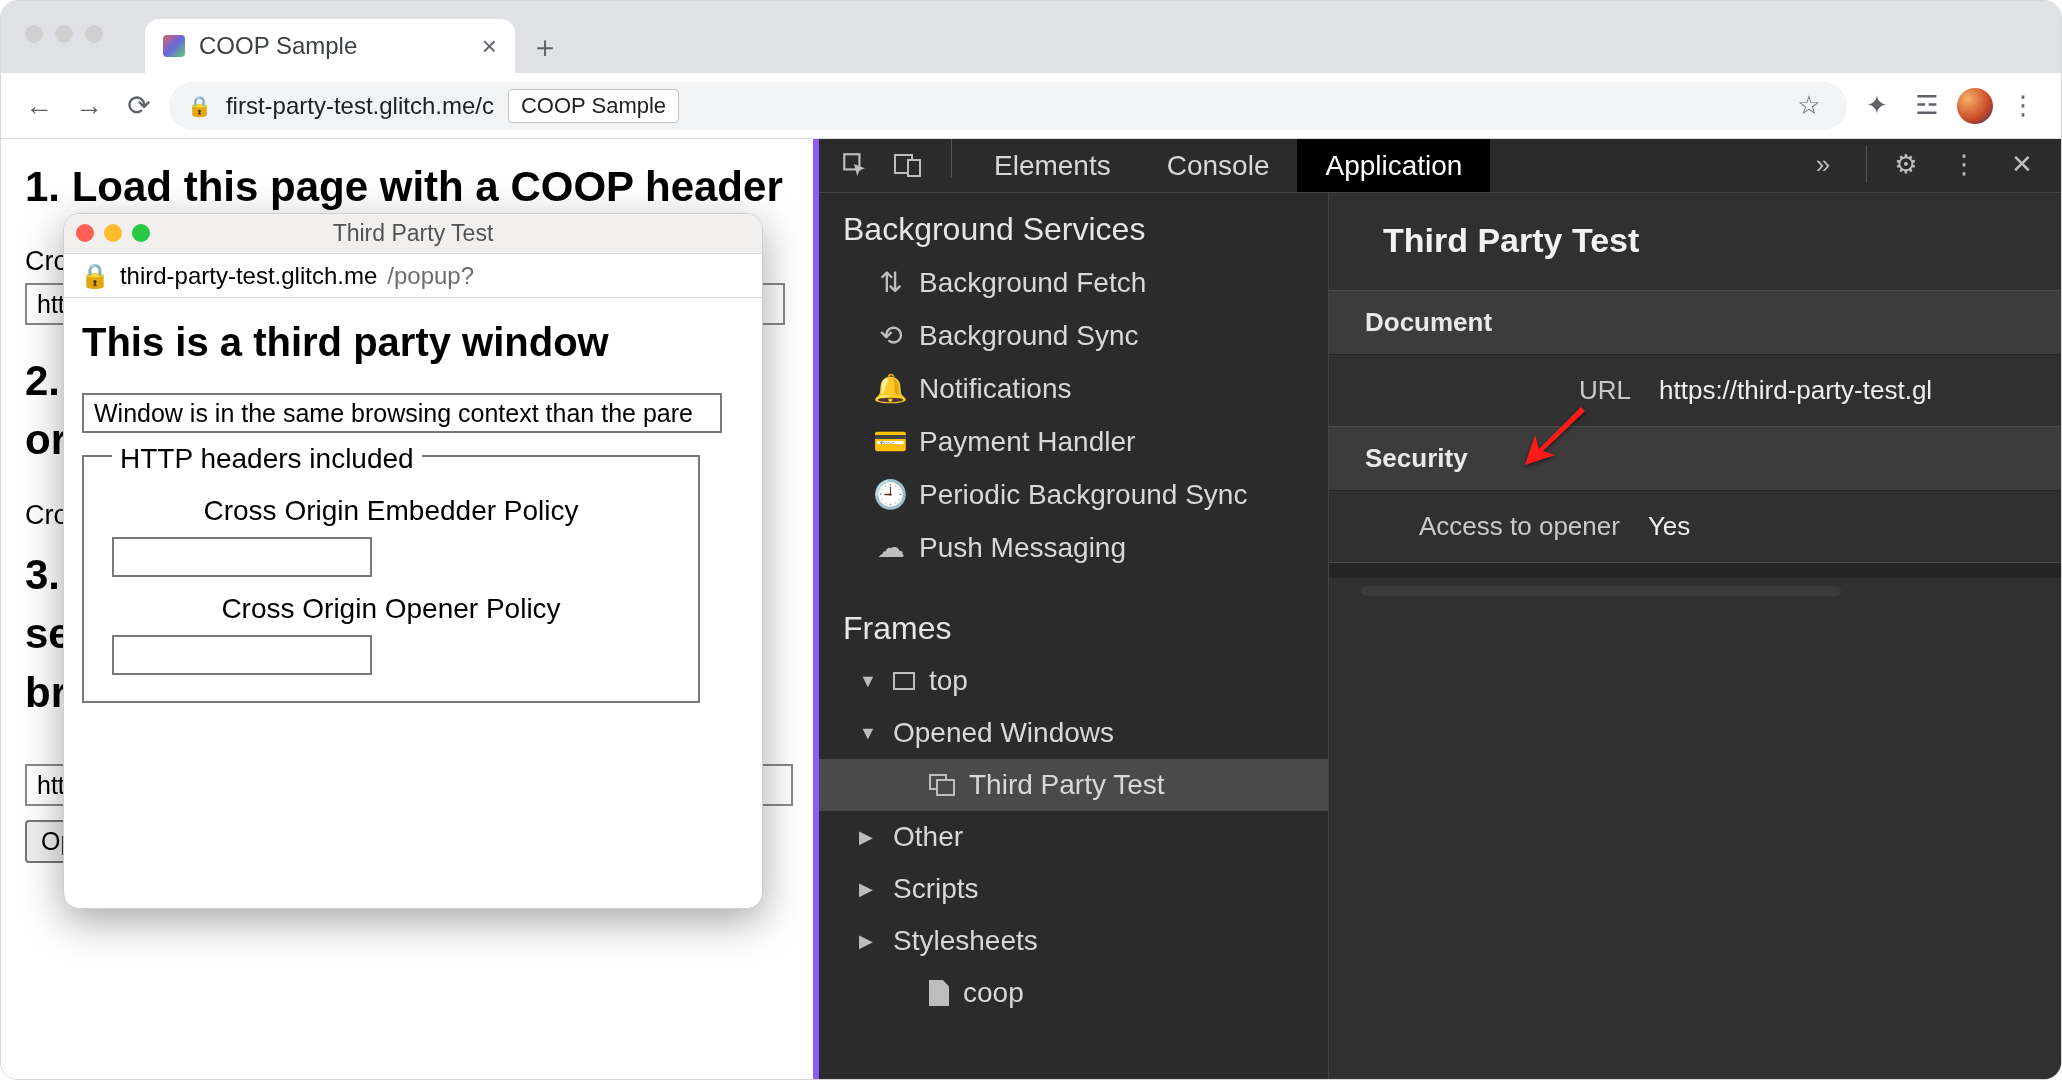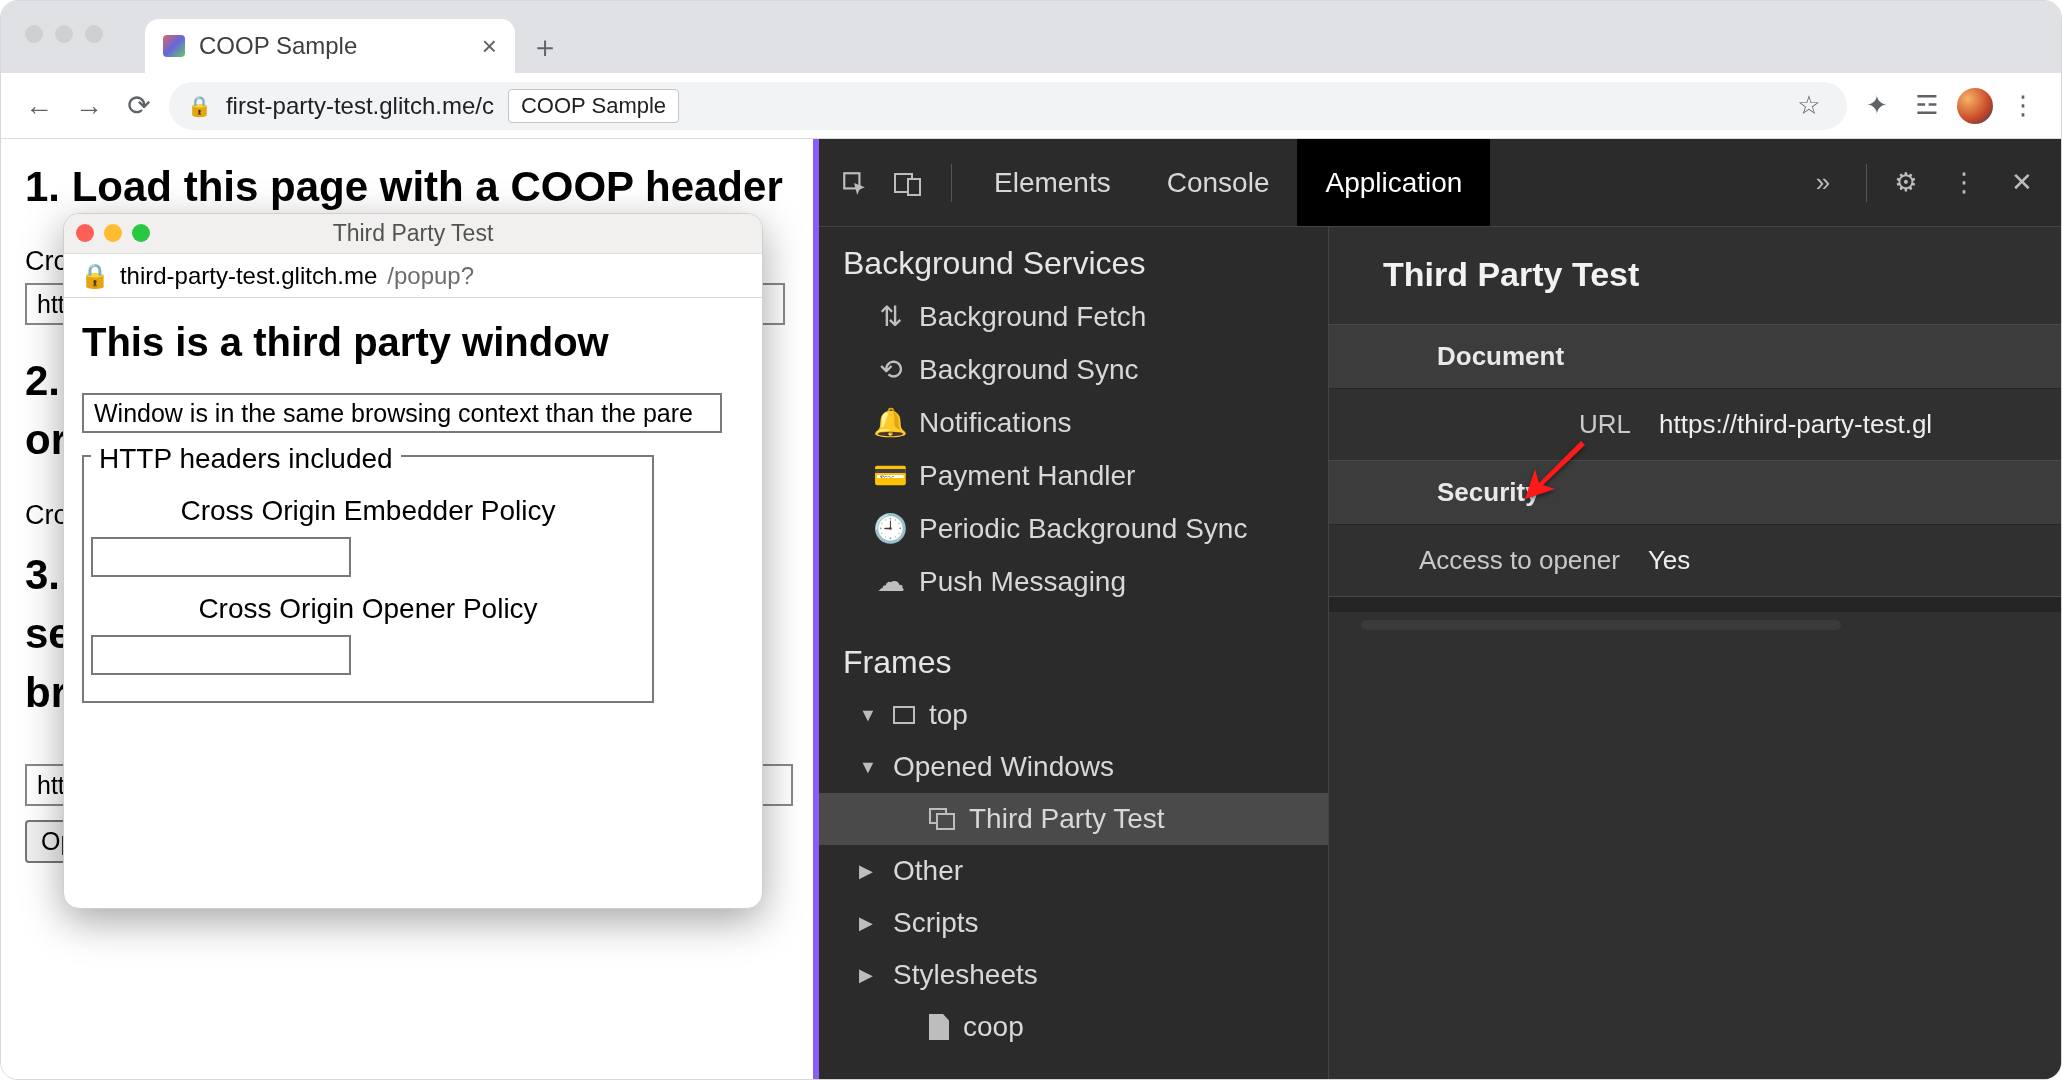--- a/index.html
+++ b/index.html
@@ -42,28 +42,28 @@
   .popup-tl .y{width:18px;height:18px;border-radius:50%;background:#febc2e;}
   .popup-tl .g{width:18px;height:18px;border-radius:50%;background:#28c840;}
   .popup-titlebar .title { font-size:23px; color:#535353;}
   .popup-url { height:44px; background:#fff; border-bottom:1px solid #d8d8d8; display:flex; align-items:center; padding:0 16px; gap:10px; font-size:24px; color:#000;}
   .popup-url .muted { color:#6d6d6d;}
   .popup-body { flex:1; overflow:auto; padding: 12px 18px; position:relative;}
   .popup-body::-webkit-scrollbar { width:20px; height:20px;}
   .popup-body::-webkit-scrollbar-thumb { background:#c8c8c8; border-radius:10px;}
   .popup-body h1 { font-size:40px; font-weight:800; margin:10px 0 28px;}
   .popup-body .msg { width:640px; border:2px solid #797979; padding:5px 10px; font-size:25px; height:40px; display:flex; align-items:center;}
-  .fieldset { border:2px solid #797979; margin-top:22px; padding: 14px 7px 26px; width:572px;}
+  .fieldset { border:2px solid #797979; margin-top:22px; padding: 14px 28px 26px; width:618px;}
   .fieldset .legend { position:relative; top:-28px; background:#fff; padding:0 8px; font-size:28px; display:inline-block;}
   .fieldset label { display:block; font-size:28px; margin-top:-8px;text-align:center;}
   .fieldset input { margin-top:10px; width:260px; height:40px; border:2px solid #797979; font-size:22px; padding:4px 8px;}
   .fieldset .group2 { margin-top:24px;}
 
   
-  .dt-tabs { height:88px; background:#2b2b2b; display:flex; align-items:center; padding:0 10px; gap:0; border-bottom:1px solid #444;}
+  .dt-tabs { height:54px; background:#2b2b2b; display:flex; align-items:flex-start; padding:0 10px; gap:0; border-bottom:1px solid #444;}
   .dt-ic { width:50px; height:50px; display:flex;align-items:center;justify-content:center; color:#bdbdbd; font-size:26px; cursor:pointer; margin-right:4px;}
   .dt-tab { padding: 16px 28px; font-size:28px; color:#d8d8d8; cursor:pointer; height:100%; display:flex;align-items:center;}
   .dt-tab.active { background:#000; color:#fff;}
   .dt-right { margin-left:auto; display:flex; align-items:center; gap:4px;}
   .dt-right .sep { width:1px; height:38px; background:#555; margin:0 10px;}
   .dt-body { flex:1; display:flex; min-height:0;}
   .dt-side { flex:0 0 510px; background:#2b2b2b; border-right:1px solid #444; overflow:auto; padding-bottom:30px;}
   .dt-main { flex:1; background:#303030; overflow:auto; padding: 24px 0 0 0;}
   .side-section { padding: 18px 0 8px 24px; font-size:32px; color:#e6e6e6;}
   .tree-item { display:flex; align-items:center; gap:14px; padding: 10px 0 10px 58px; font-size:28px; color:#d8d8d8; cursor:pointer;}
@@ -72,21 +72,21 @@
   .frames .sub1 { }
   .frames .sub2 { padding-left:110px;}
   .tree-item.selected { background:#4a4a4a;}
   .disclose { color:#bdbdbd; font-size:18px; width:20px;}
   .disclose.down::before { content:"▼";}
   .disclose.right::before { content:"▶";}
   .frame-ic { width:22px;height:18px;border:2px solid #bdbdbd; display:inline-block;}
   .win-ic svg { display:block;}
   .file-ic { width:20px;height:26px; background:#bdbdbd; clip-path: polygon(0 0,70% 0,100% 25%,100% 100%,0 100%);}
   .dt-main h2.title { font-size:34px; font-weight:600; color:#f2f2f2; padding:4px 0 30px 54px;}
-  .section-h { background:#3c3c3c; color:#e9e9e9; font-size:26px; font-weight:600; padding:16px 0 16px 108px; border-top:1px solid #4b4b4b; border-bottom:1px solid #262626; position:relative;}
+  .section-h { background:#3c3c3c; color:#e9e9e9; font-size:26px; font-weight:600; padding:16px 0 16px 36px; border-top:1px solid #4b4b4b; border-bottom:1px solid #262626; position:relative;}
   .kv { display:flex; padding:20px 0 20px 76px; gap:28px; font-size:26px;}
   .kv .k { color:#c9c9c9;}
   .kv .v { color:#eeeeee;}
   .kv.url .v { white-space:nowrap;}
   .pointer-arrow { position:absolute; right:-2px; top:-44px; }
   .pointer-arrow svg { filter: drop-shadow(0 2px 2px rgba(0,0,0,.5));}
   .dt-hr { height:16px; background:#252525; border-top:1px solid #4a4a4a;}
   .dt-scroll-ind { height:10px; background:#3a3a3a; margin:0 20px; border-radius:5px; width:480px;}
 </style>
 </head>

